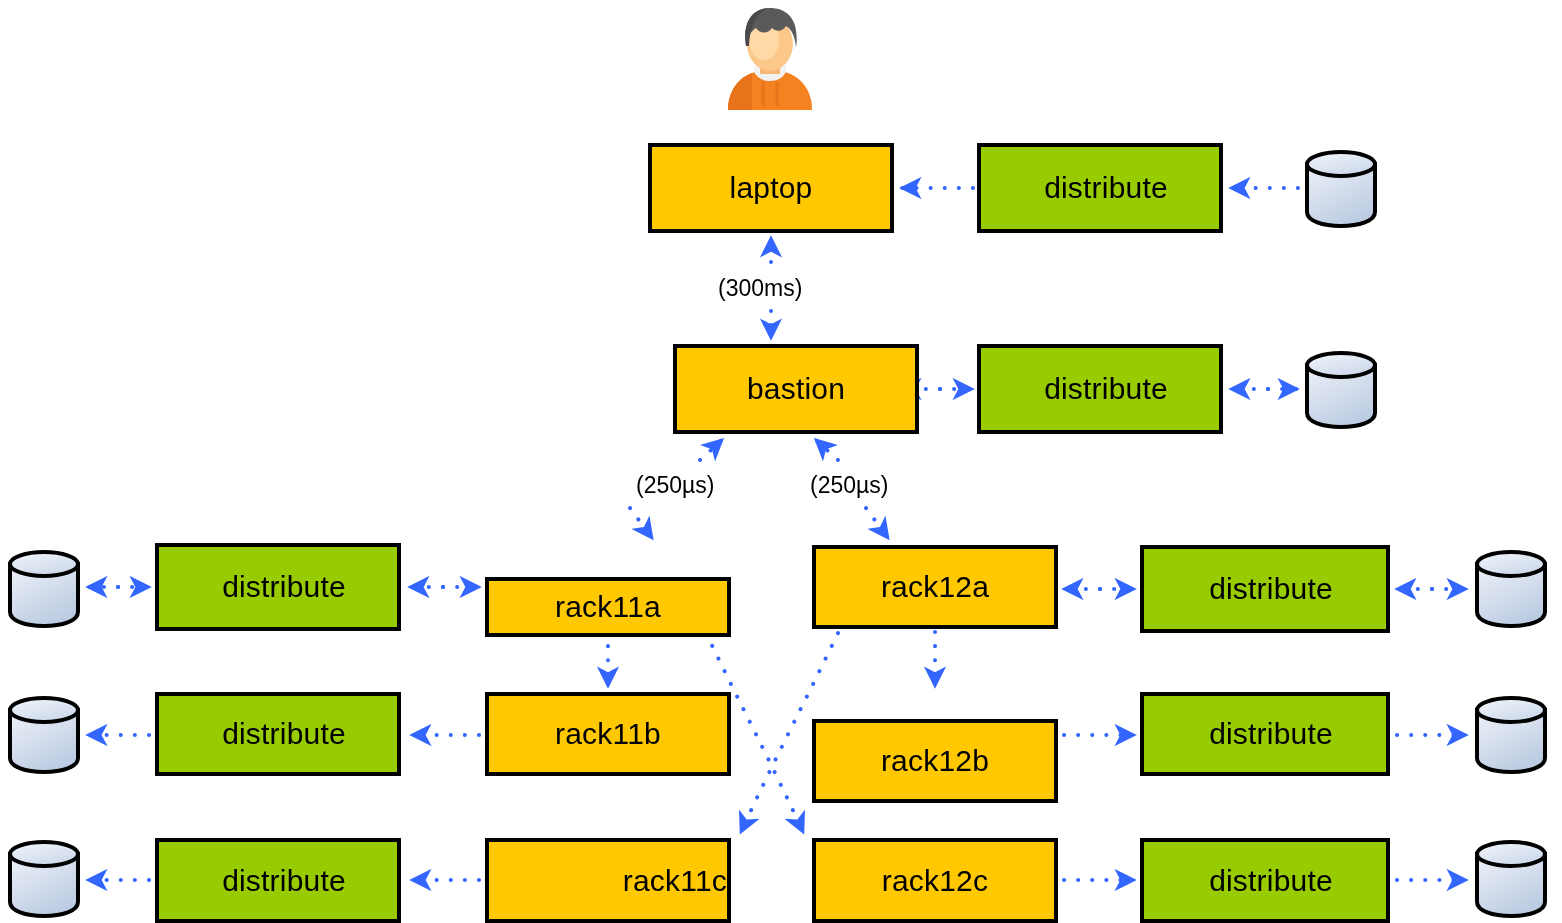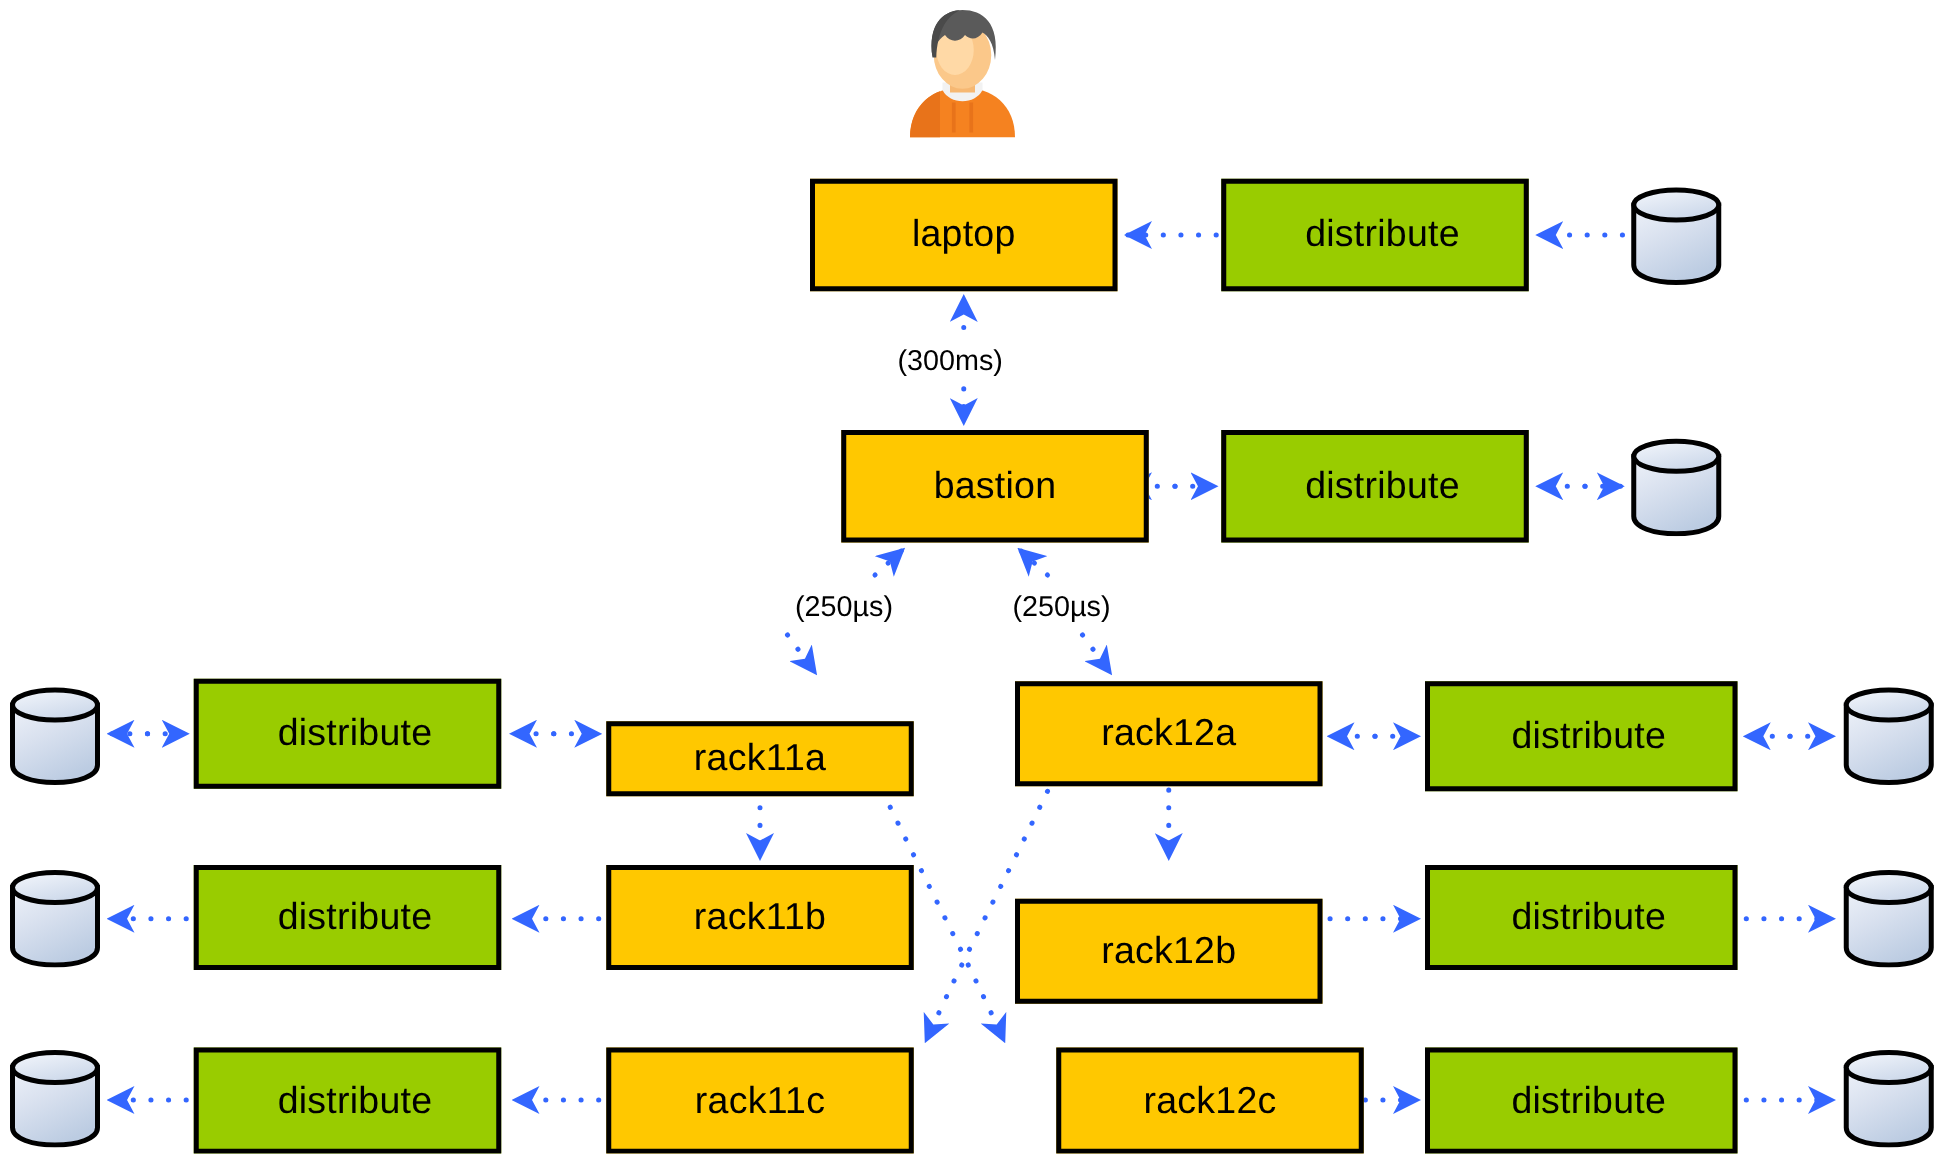--- a/index.html
+++ b/index.html
@@ -246,24 +246,24 @@
   <div class="node host" style="left:812px; top:692px; width:246px; height:84px;margin-top:27px;">
     <span>rack12b</span>
   </div>
   <div class="node svc" style="left:1140px; top:692px; width:250px; height:84px;">
     <span>distribute</span>
   </div>
 
   <div class="node svc" style="left:155px; top:838px; width:246px; height:85px;">
     <span>distribute</span>
   </div>
-  <div class="node host" style="left:485px; top:838px; width:246px; height:85px;">
+  <div class="node host" style="left:485px; top:838px; width:246px; height:85px;justify-content:flex-end;">
     <span>rack11c</span>
   </div>
-  <div class="node host" style="left:812px; top:838px; width:246px; height:85px;margin-left:33px;">
+  <div class="node host" style="left:812px; top:838px; width:246px; height:85px;">
     <span>rack12c</span>
   </div>
   <div class="node svc" style="left:1140px; top:838px; width:250px; height:85px;">
     <span>distribute</span>
   </div>
 
   <div class="edge-label" style="left:718px; top:275px;">(300ms)</div>
   <div class="edge-label" style="left:636px; top:472px;">(250µs)</div>
   <div class="edge-label" style="left:810px; top:472px;">(250µs)</div>
 

